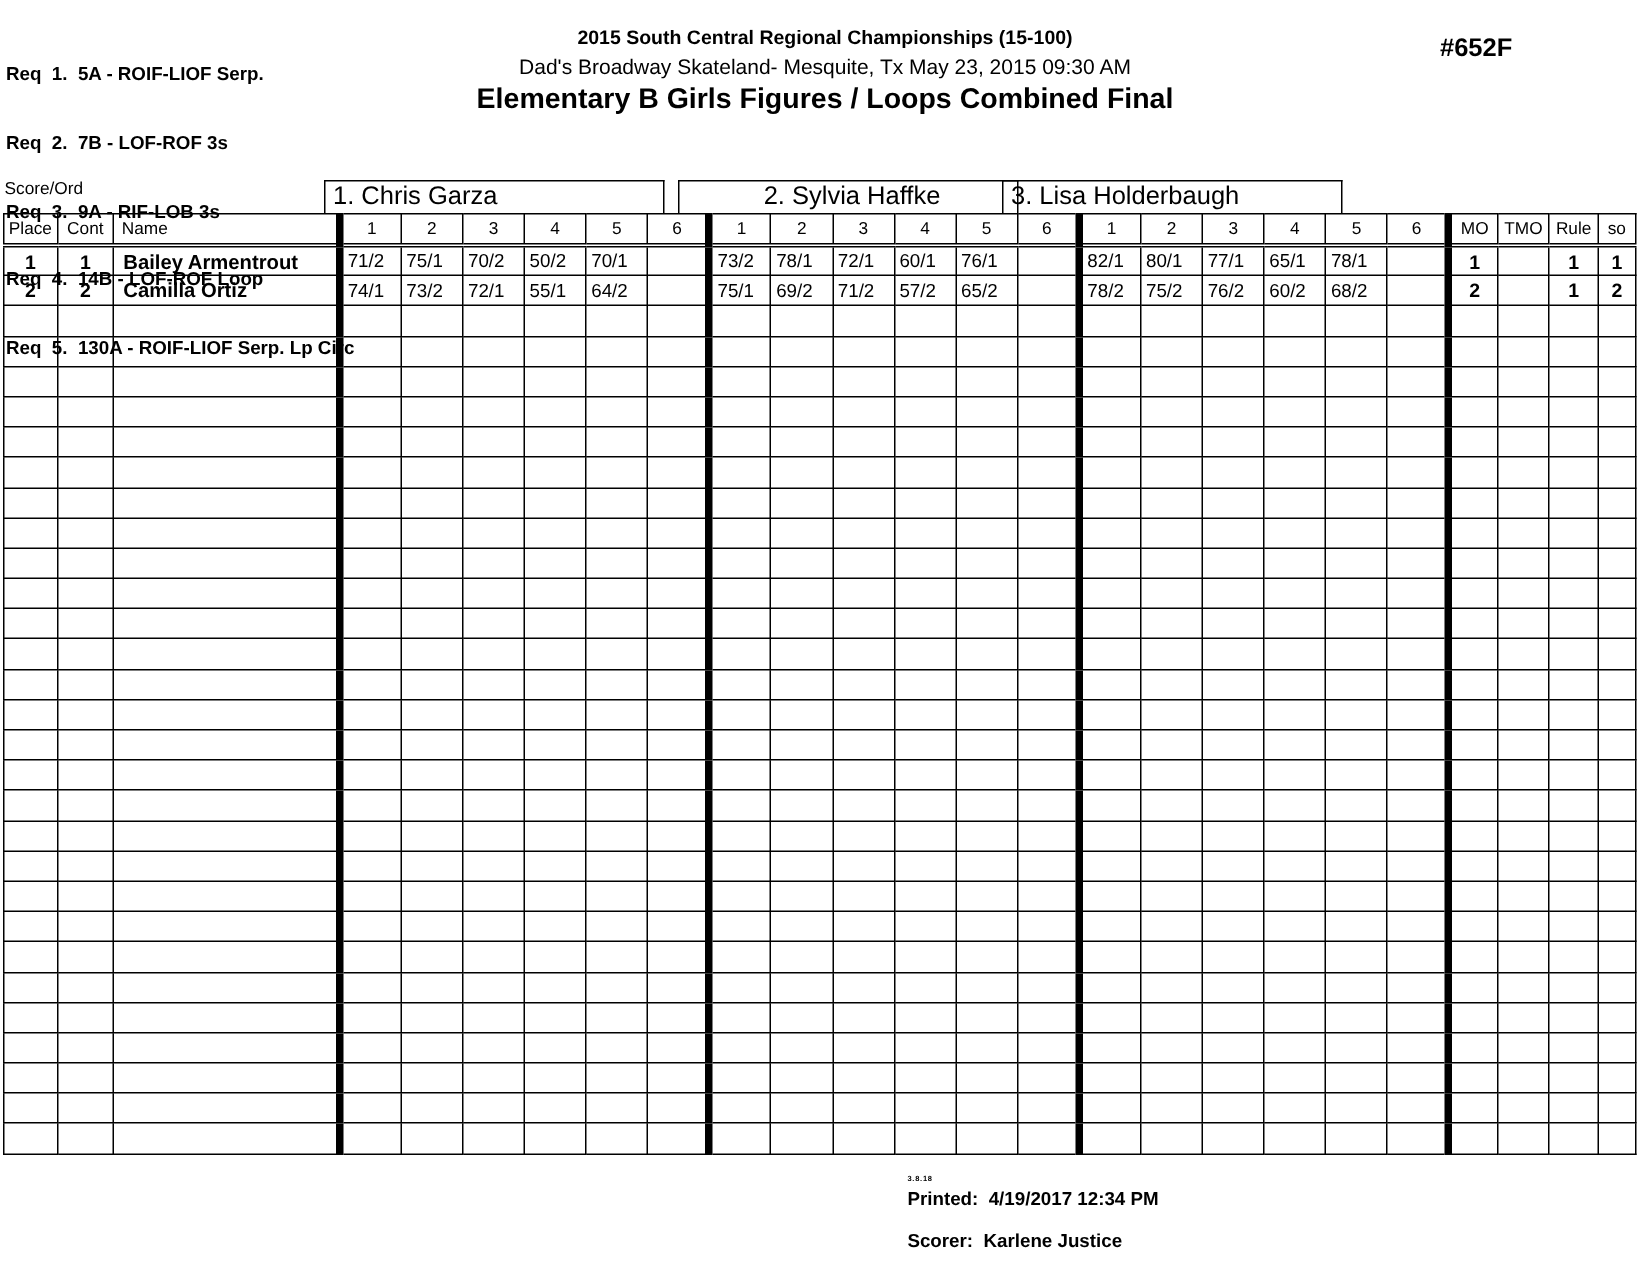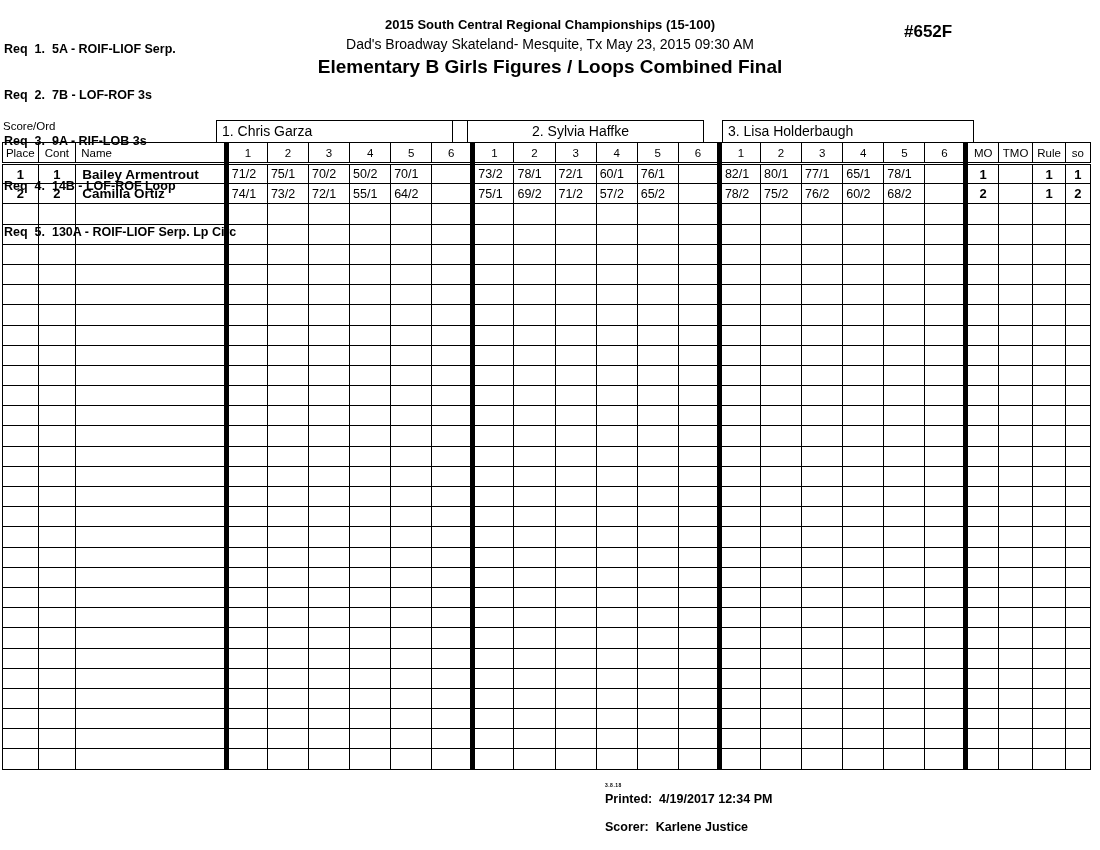--- a/index.html
+++ b/index.html
@@ -52,21 +52,21 @@
     line-height: 25px;
   }
   #titleblock .t4 {
     font-size: 14.5px;
     font-weight: normal;
     line-height: 21px;
   }
 
   #eventnum {
     position: absolute;
-    left: 904px;
+    left: 960px;
     top: 22px;
     font-size: 17px;
     font-weight: bold;
   }
 
   
   #scoreord {
     position: absolute;
     left: 3px;
     top: 120px;
@@ -78,26 +78,26 @@
     position: absolute;
     left: 2px;
     top: 120px;
     width: 1045px;
     height: 648px;
   }
 
   .jbar {
     position: absolute;
     top: 0;
-    width: 252px;
+    width: 227px;
     height: 22px;
     border: 1px solid #000;
     border-bottom: none;
     box-sizing: border-box;
-    font-size: 14px;
+    font-size: 17px;
     line-height: 20px;
     padding-left: 5px;
     white-space: nowrap;
   }
 
   table.grid {
     position: absolute;
     left: 0;
     top: 22px;
     border-collapse: collapse;
@@ -176,21 +176,21 @@
   <div class="t2">Dad's Broadway Skateland- Mesquite, Tx  May 23, 2015  09:30 AM</div>
   <div class="t3">Elementary B Girls Figures / Loops Combined Final</div>
 </div>
 <div id="eventnum">#652F</div>
 
 <div id="scoreord">Score/Ord</div>
 
 <div id="sheet">
   <div class="jbar" style="left:214px;">1.  Chris Garza</div>
   <div class="jbar" style="left:450px;text-align:center;">2.  Sylvia Haffke</div>
-  <div class="jbar" style="left:720px;">3.  Lisa Holderbaugh</div>
+  <div class="jbar" style="left:666px;">3.  Lisa Holderbaugh</div>
 
   <table class="grid">
     <colgroup id="cols">
         <col style="width: 34px;">
         <col style="width: 36px;">
         <col style="width: 144px;">
         <col style="width: 39.3px;">
         <col style="width: 39.3px;">
         <col style="width: 39.3px;">
         <col style="width: 39.3px;">

